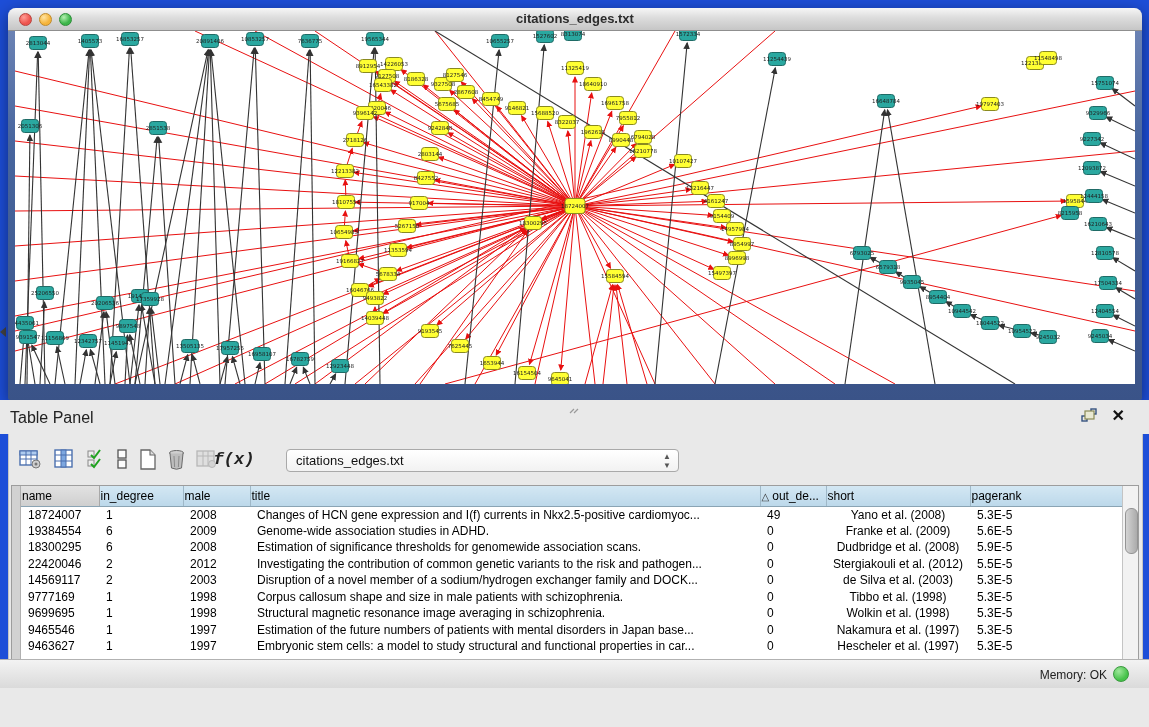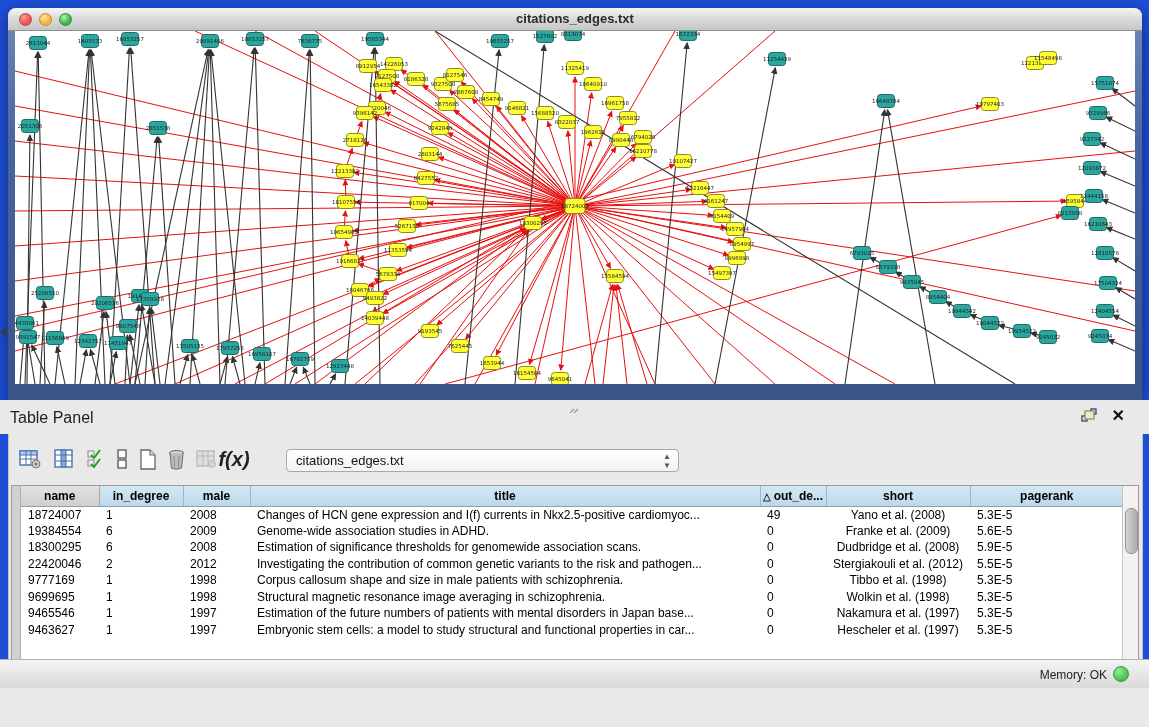--- a/index.html
+++ b/index.html
@@ -30,32 +30,32 @@
   .panel-header .ptitle{position:absolute;left:10px;top:9px;font-size:16px;color:#222;}
   .grip{position:absolute;left:568px;top:1px;}
   .float-icon{position:absolute;right:52px;top:8px;cursor:pointer;}
   .close-x{position:absolute;right:24px;top:6px;font-size:16px;font-weight:700;color:#111;cursor:pointer;}
 
   
   .panel-body{position:absolute;left:8px;top:434px;width:1133px;height:264px;
     border-left:1px solid #c4c4c4;border-right:1px solid #c4c4c4;background:#e9e9e9;}
   .toolbar{position:absolute;left:0;top:0;width:100%;height:50px;}
   .tbtn{position:absolute;top:12px;width:26px;height:26px;display:flex;align-items:center;justify-content:center;cursor:pointer;}
-  .fx{font-family:Liberation Sans, sans-serif;font-style:italic;font-weight:700;font-size:20px;color:#222;}
+  .fx{font-family:Liberation Mono, monospace;font-style:italic;font-weight:700;font-size:17px;color:#222;}
   .combo{position:absolute;left:277px;top:15px;width:393px;height:23px;box-sizing:border-box;
     background:linear-gradient(180deg,#ffffff,#f2f2f2);border:1px solid #a9a9a9;border-radius:4px;
     font-size:13px;color:#111;line-height:21px;padding-left:9px;cursor:pointer;}
   .combo .arrows{position:absolute;right:7px;top:2px;color:#555;font-size:8px;line-height:9px;text-align:center;}
 
   
   .table-wrap{position:absolute;left:2px;top:51px;width:1128px;height:189px;
     background:#fff;border:1px solid #9d9d9d;box-sizing:border-box;}
   .gutter{position:absolute;left:0;top:0;bottom:0;width:8px;background:#d2d2d2;border-right:1px solid #b0b0b0;}
   table.grid{position:absolute;left:9px;top:0;border-collapse:collapse;table-layout:fixed;width:1103px;font-size:12px;color:#000;}
-  table.grid th{height:20px;box-sizing:border-box;font-weight:700;text-align:center;
+  table.grid th{height:20px;box-sizing:border-box;font-weight:400;text-align:left;
     background:linear-gradient(180deg,#d3e7f3,#bcd8ea);border-right:1px solid #9fb8c8;border-bottom:1px solid #8aa4b4;
     overflow:hidden;white-space:nowrap;cursor:pointer;}
   table.grid th.namecol{background:linear-gradient(180deg,#e2e2e2,#cfcfcf);border-right:1px solid #a8a8a8;}
   table.grid td{height:16.5px;box-sizing:border-box;padding:0 0 0 7px;white-space:nowrap;overflow:hidden;}
   table.grid td.c5{text-align:center;padding:0;}
   .sortglyph{font-size:10px;color:#333;margin-right:3px;}
   .vscroll{position:absolute;right:0;top:0;bottom:0;width:15px;background:#f2f2f2;border-left:1px solid #c4c4c4;}
   .vthumb{position:absolute;left:1.5px;top:22px;width:11px;height:44px;border-radius:6px;
     background:linear-gradient(90deg,#d4d4d4,#ababab);border:1px solid #949494;}
 
@@ -852,20 +852,29 @@
             <tr>
               <td class="c0">22420046</td>
               <td class="c1">2</td>
               <td class="c2">2012</td>
               <td class="c3">Investigating the contribution of common genetic variants to the risk and pathogen...</td>
               <td class="c4">0</td>
               <td class="c5">Stergiakouli et al. (2012)</td>
               <td class="c6">5.5E-5</td>
             </tr>
             <tr>
+              <td class="c0">14569117</td>
+              <td class="c1">2</td>
+              <td class="c2">2003</td>
+              <td class="c3">Disruption of a novel member of a sodium/hydrogen exchanger family and DOCK...</td>
+              <td class="c4">0</td>
+              <td class="c5">de Silva et al. (2003)</td>
+              <td class="c6">5.3E-5</td>
+            </tr>
+            <tr>
               <td class="c0">9777169</td>
               <td class="c1">1</td>
               <td class="c2">1998</td>
               <td class="c3">Corpus callosum shape and size in male patients with schizophrenia.</td>
               <td class="c4">0</td>
               <td class="c5">Tibbo et al. (1998)</td>
               <td class="c6">5.3E-5</td>
             </tr>
             <tr>
               <td class="c0">9699695</td>

